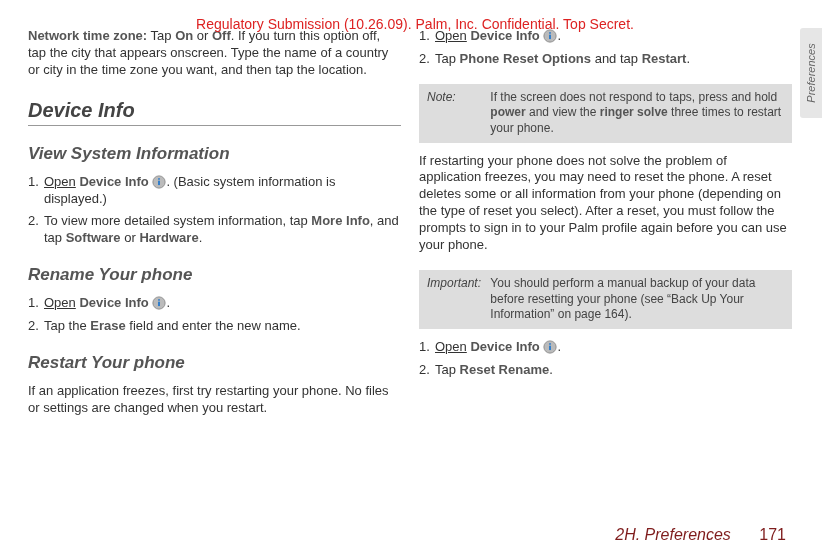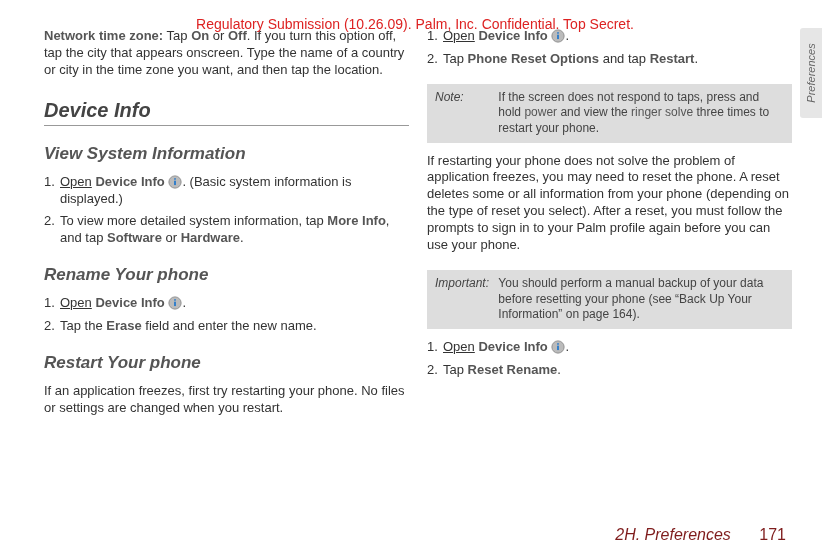--- a/index.html
+++ b/index.html
@@ -17,21 +17,21 @@
       top: 16px;
       left: 0;
       width: 100%;
       text-align: center;
       color: #d22;
       font-size: 14px;
       font-family: Arial, sans-serif;
     }
     .page {
       display: flex;
-      padding: 28px 38px 10px 44px;
+      padding: 28px 38px 10px 28px;
       gap: 18px;
       height: 100%;
     }
     .col {
       flex: 1;
       display: flex;
       flex-direction: column;
       gap: 4px;
     }
     .bold-gray { font-weight: bold; color: #555; }
@@ -75,21 +75,21 @@
       font-weight: normal;
       display: inline-block;
       width: 60px;
       vertical-align: top;
     }
     .note-box .body {
       display: inline-block;
       width: calc(100% - 66px);
       vertical-align: top;
     }
-    .bold { font-weight: normal; color: #555; text-align: right; }
+    .bold { font-weight: bold; color: #555; text-align: right; }
     .sidetab {
       position: absolute;
       right: 8px;
       top: 28px;
       width: 22px;
       height: 90px;
       background: #e6e6e6;
       border-radius: 3px 0 0 3px;
       display: flex;
       align-items: center;

